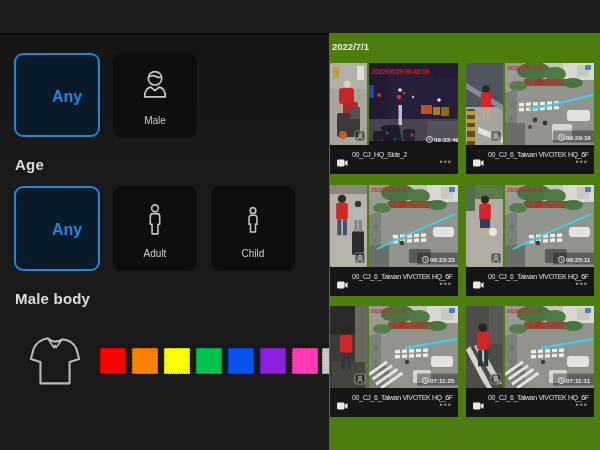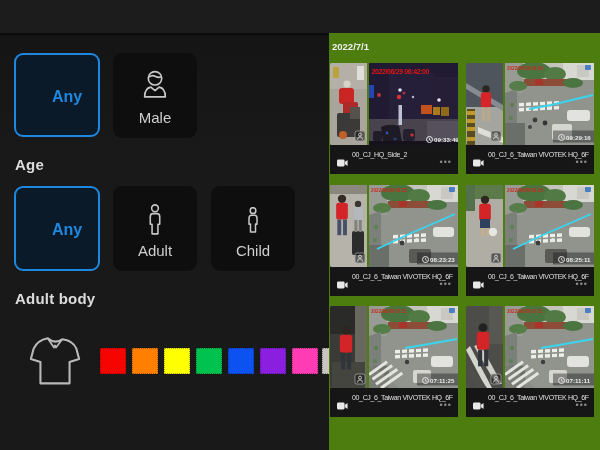--- a/index.html
+++ b/index.html
@@ -3,21 +3,21 @@
 <meta charset="utf-8">
 <style>
 * { margin:0; padding:0; box-sizing:border-box; }
 html,body { width:600px; height:450px; background:#0a0a0a; overflow:hidden;
   font-family:"Liberation Sans", sans-serif; }
 #stage { position:relative; width:600px; height:450px; background:#0a0a0a; }
 #topbar { position:absolute; left:0; top:0; width:600px; height:34px; background:#1c1c1c; border-bottom:1px solid #0c0c0c; }
 #leftpanel { position:absolute; left:0; top:35px; width:329px; height:415px; background:linear-gradient(#151515, #191919 30%, #191919); overflow:hidden; }
 #rightpanel { position:absolute; left:329px; top:33px; width:271px; height:417px; background:#4d7c0f; overflow:hidden; }
 .btn { position:absolute; border-radius:9px; background:#0e0e0e; }
-.btn .cap { position:absolute; left:0; right:0; bottom:12px; text-align:center; font-size:15px; color:#cfcfcf; }
+.btn .cap { position:absolute; left:0; right:0; bottom:12px; text-align:center; font-size:10px; color:#cfcfcf; }
 .btn .ic { position:absolute; left:50%; top:17px; transform:translateX(-50%); }
 .anybtn { background:#0b1a28; border:2px solid #1e87e0; }
 .anybtn span { position:absolute; left:0; right:0; top:calc(50% + 1.5px); transform:translateY(-50%); text-align:center; font-weight:bold; font-size:16px; color:#1e87e0;padding-left:20px; }
 .seclabel { position:absolute; left:15px; font-size:15px; font-weight:bold; color:#dcdcdc; letter-spacing:0.2px; }
 .swatch { position:absolute; width:26px; height:26px; top:313px; outline:1px dotted rgba(0,0,0,0.35); outline-offset:-1px; }
 .tile { position:absolute; width:128px; height:111px; }
 .tile .crop { position:absolute; left:0; top:0; width:37px; height:82px; overflow:hidden; border-radius:2px 0 0 2px; }
 .tile .main { position:absolute; left:39px; top:0; width:89px; height:82px; overflow:hidden; }
 .tile .strip { position:absolute; left:0; top:82px; width:128px; height:29px; background:#161616; }
 .tile .fname { position:absolute; left:22px; top:6px; font-size:7px; letter-spacing:-0.35px; color:#e0e0e0; white-space:nowrap; }
@@ -53,21 +53,21 @@
       </svg>
       <div class="cap">Adult</div>
     </div>
     <div class="btn" style="left:211px; top:151px; width:84px; height:85px;">
       <svg class="ic" width="18" height="27" viewBox="0 0 18 26" style="top:21px;" preserveAspectRatio="none">
         <circle cx="9" cy="3.5" r="2.8" fill="none" stroke="#c8c8c8" stroke-width="1.5"></circle>
         <path d="M5 11 Q5 8 7.5 8 L10.5 8 Q13 8 13 11 L13 16.5 L11.5 16.5 L11.5 24 L6.5 24 L6.5 16.5 L5 16.5 Z" fill="none" stroke="#c8c8c8" stroke-width="1.5" stroke-linejoin="round"></path>
       </svg>
       <div class="cap">Child</div>
     </div>
-    <div class="seclabel" style="top:255px;">Adult body</div>
+    <div class="seclabel" style="top:255px;">Male body</div>
 
     <svg style="position:absolute; left:29px; top:298px;" width="52" height="54" viewBox="0 0 50 52" preserveAspectRatio="none">
       <path d="M18 5 Q8 7 4.5 15 L1.8 25 L11 28 L11 48.5 L39 48.5 L39 28 L48.2 25 L45.5 15 Q42 7 32 6 Q25 11 18 5 Z" fill="none" stroke="#b9b9b9" stroke-width="2" stroke-linejoin="round"></path>
       <path d="M18 5 L24 14 L25 12 L26 14 L32 6" fill="none" stroke="#b9b9b9" stroke-width="1.7" stroke-linejoin="round"></path>
     </svg>
     <div class="swatch" style="left:100px; background:#f50400;"></div>
     <div class="swatch" style="left:132px; background:#ff8000;"></div>
     <div class="swatch" style="left:164px; background:#ffff00;"></div>
     <div class="swatch" style="left:196px; background:#00c24f;"></div>
     <div class="swatch" style="left:228px; background:#0b52f0;"></div>

